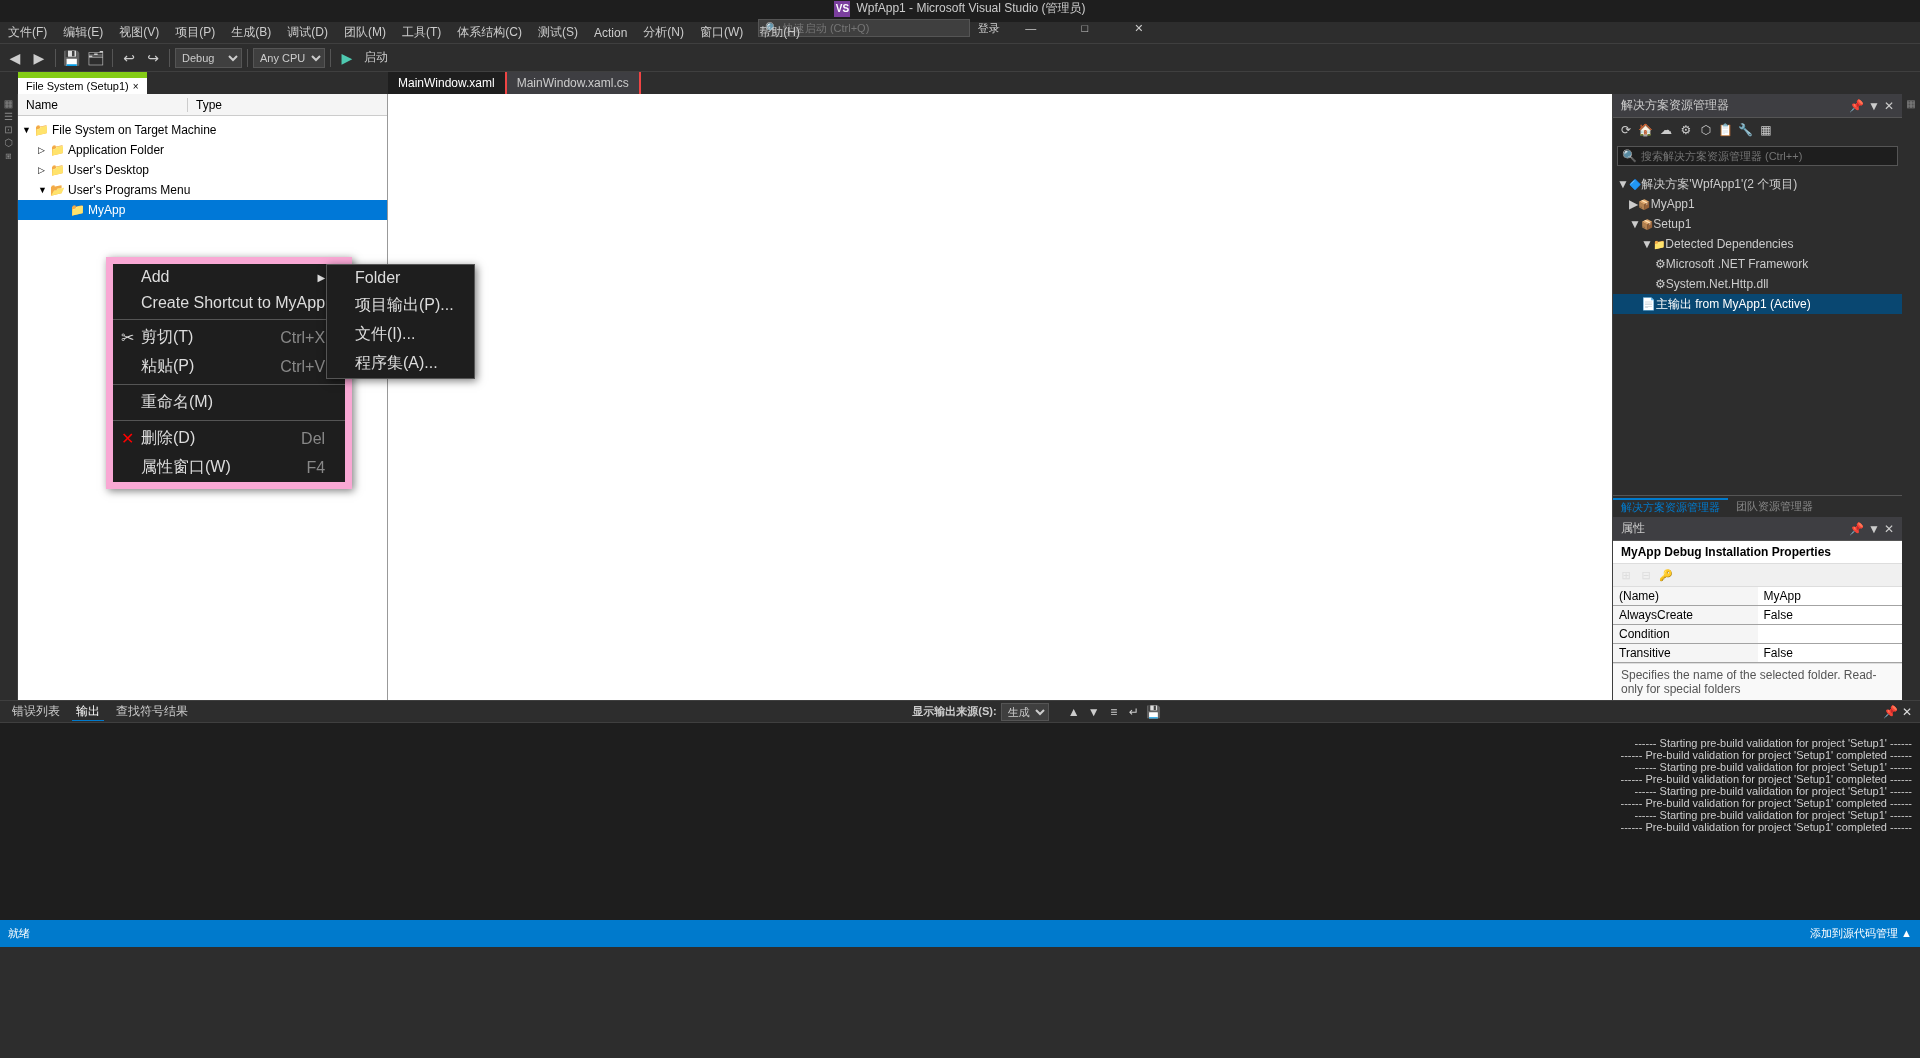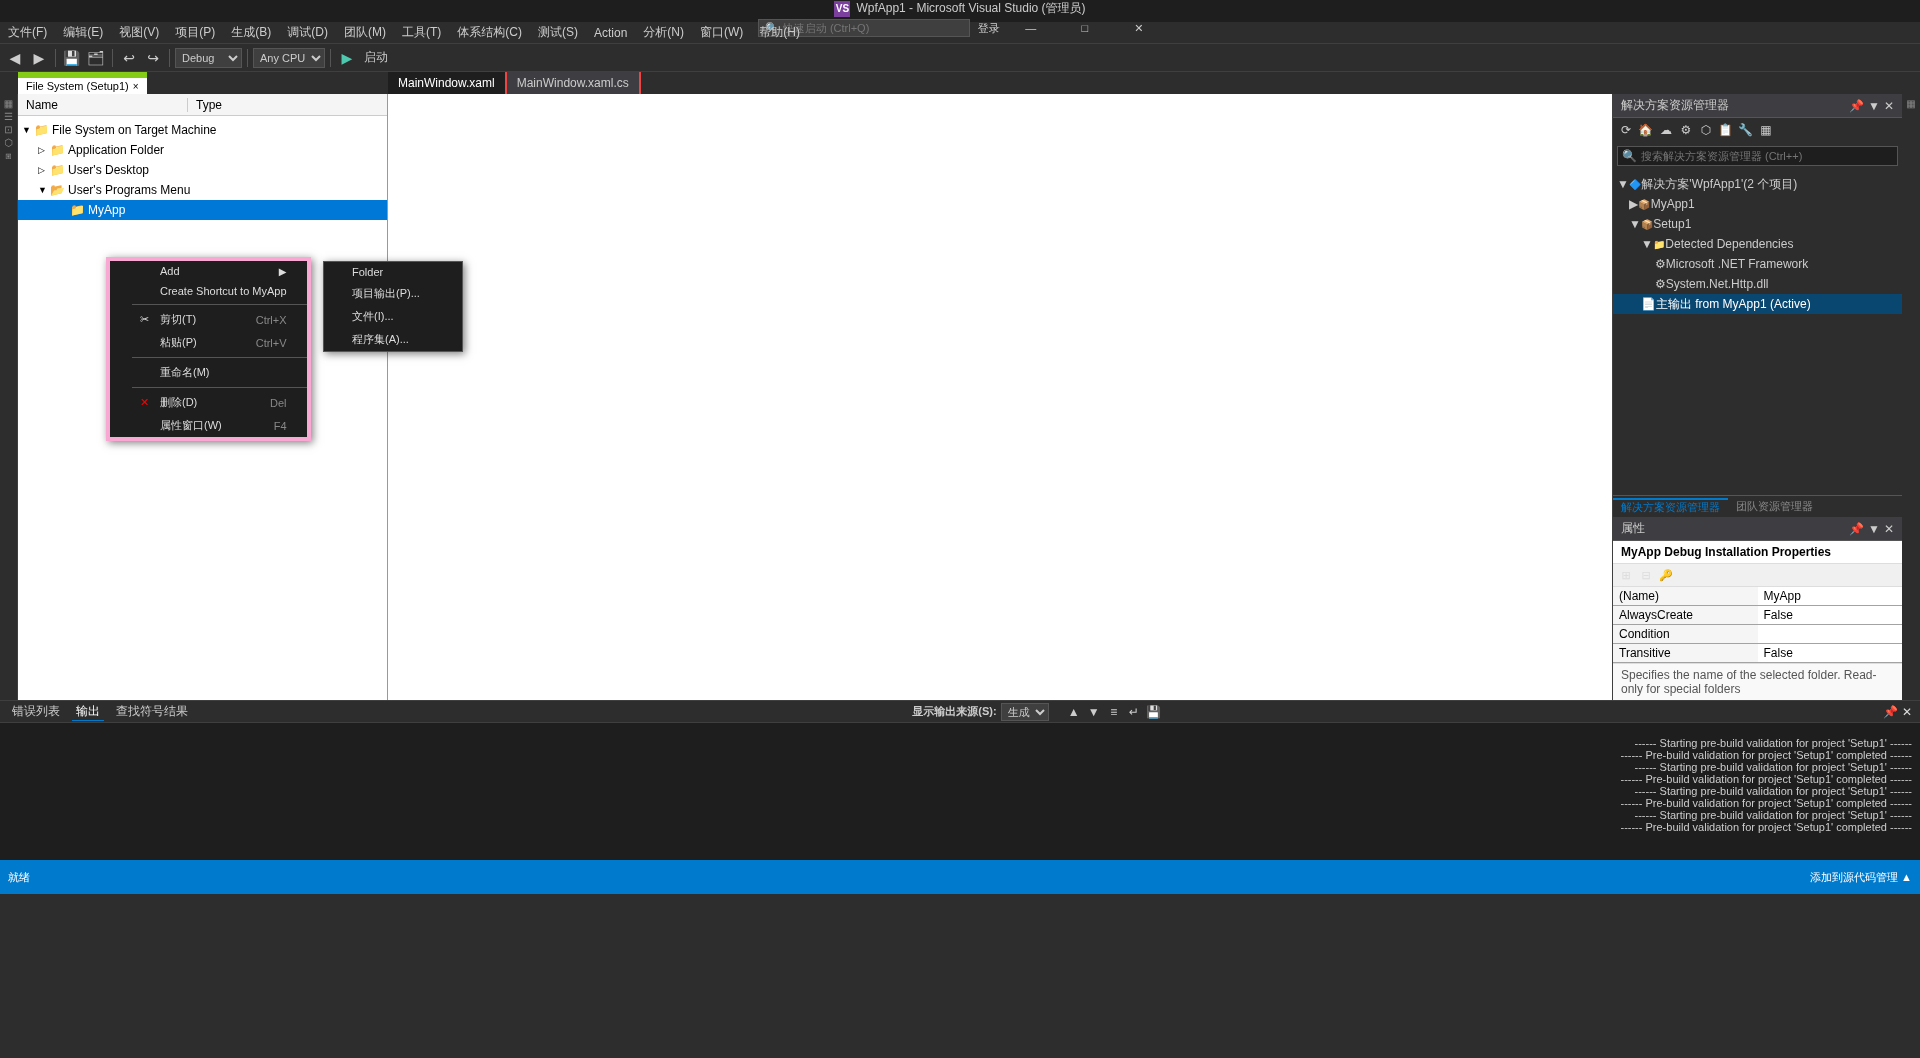--- a/index.html
+++ b/index.html
@@ -222,21 +222,21 @@
       align-items: center;
       height: 20px;
       padding-left: 4px;
       cursor: pointer;
       white-space: nowrap;
     }
     .sol-item.selected { background: #094771; color: #fff; }
 
     
     .output-panel {
-      height: 160px;
+      height: 220px;
       background: #1e1e1e;
       border-top: 1px solid #3f3f3f;
       display: flex;
       flex-direction: column;
     }
     .output-header {
       height: 22px;
       background: #2d2d2d;
       display: flex;
       align-items: center;
@@ -269,41 +269,40 @@
       overflow: auto;
       padding: 14px 8px;
       font-family: Liberation Sans, sans-serif;
       font-size: 11px;
       color: #ccc;
       text-align: right;
     }
 
     
     .status-bar {
-      height: 34px;
+      height: 27px;
       background: #007acc;
       display: flex;
       align-items: center;
       padding: 0 8px;
       font-size: 11px;
       color: #fff;
       justify-content: space-between;
     }
 
     
     .context-menu {
       position: absolute;
       background: #1e1e1e;
-      border: 4px solid #f9a8d4;
+      border: 7px solid #f9a8d4;
       z-index: 1000;
       min-width: 200px;
       box-shadow: 2px 2px 8px rgba(0,0,0,0.5);
       color: #ddd;
-      font-size: 11px;
-      padding-left: 22px;
+      font-size: 16px;
     }
     .ctx-item {
       display: flex;
       align-items: center;
       padding: 4px 20px 4px 28px;
       cursor: pointer;
       white-space: nowrap;
       justify-content: space-between;
     }
     .ctx-item.has-submenu::after { content: '▶'; margin-left: 20px; font-size: 10px; }

